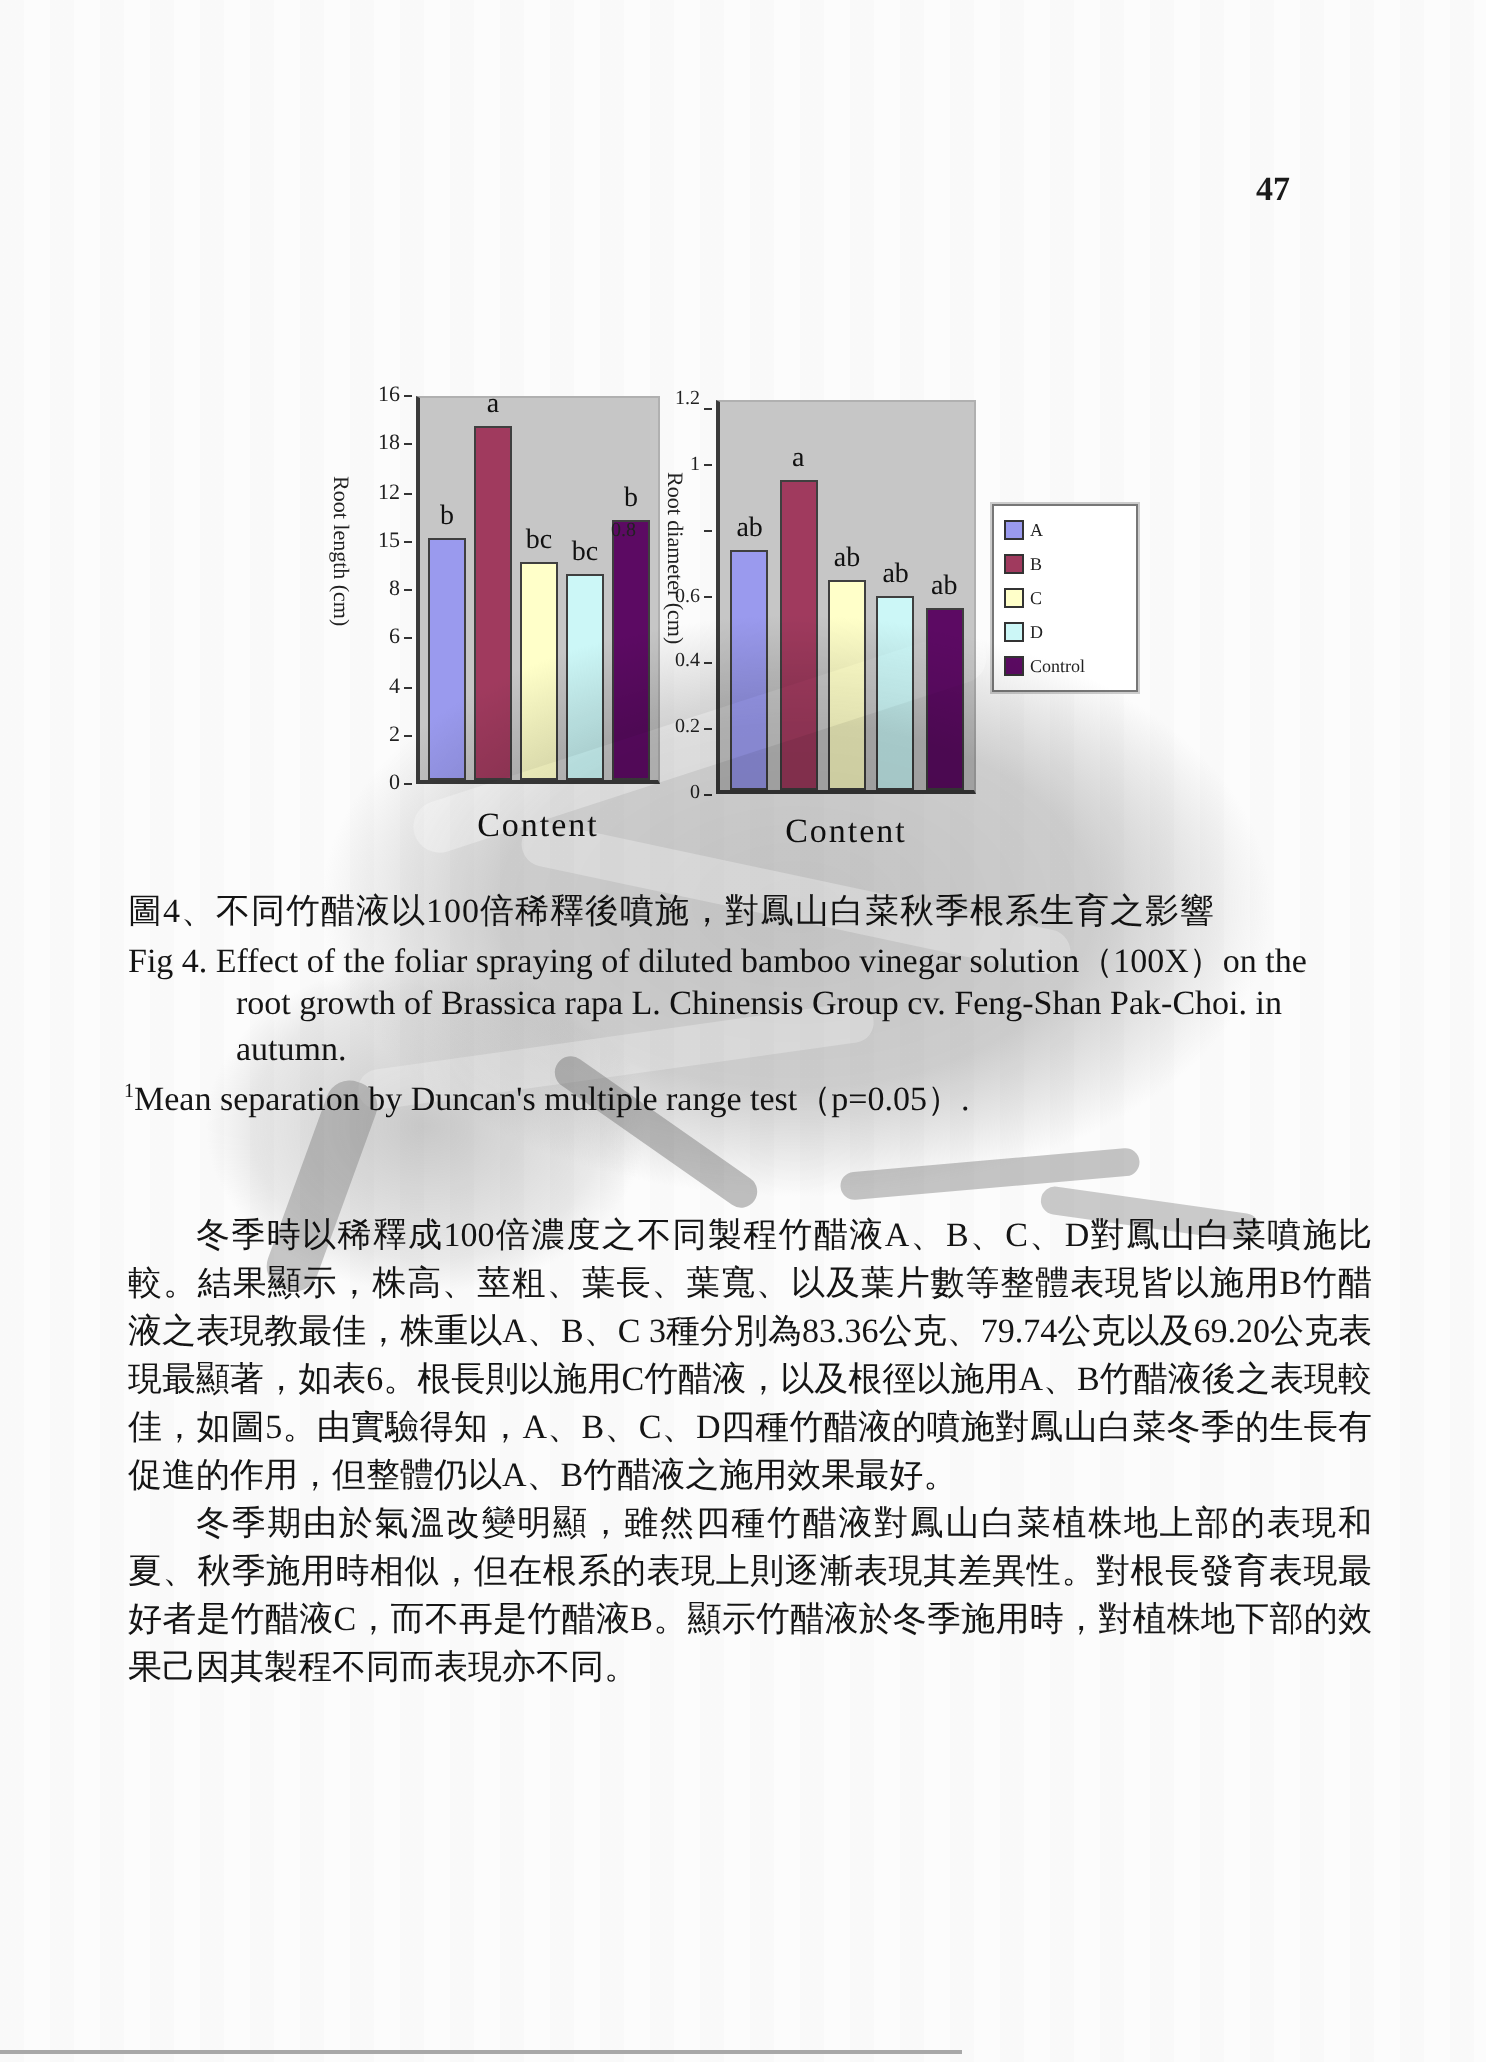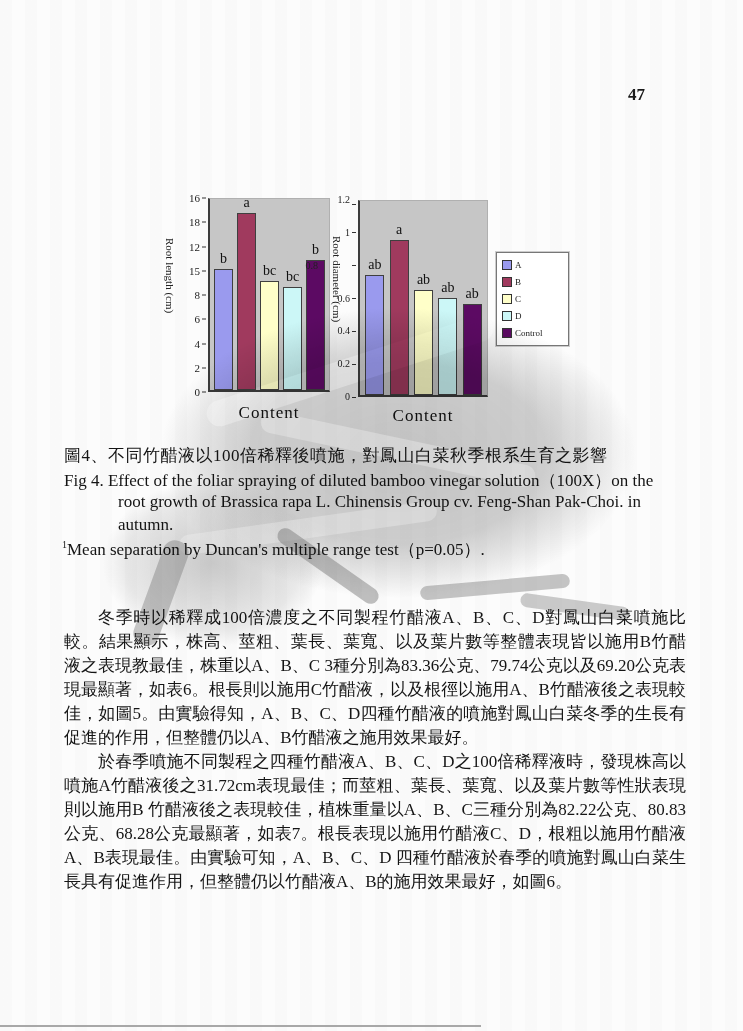--- a/index.html
+++ b/index.html
@@ -224,21 +224,21 @@
   </div>
 
   <div class="cap cap-zh">圖4、不同竹醋液以100倍稀釋後噴施，對鳳山白菜秋季根系生育之影響</div>
   <div class="cap cap-en1">Fig 4. Effect of the foliar spraying of diluted bamboo vinegar solution（100X）on the</div>
   <div class="cap cap-en2">root growth of Brassica rapa L. Chinensis Group cv. Feng-Shan Pak-Choi. in</div>
   <div class="cap cap-en3">autumn.</div>
   <div class="cap cap-note"><sup>1</sup><span>Mean separation by Duncan's multiple range test（p=0.05）.</span></div>
 
   <div class="bodytext">
     <p>冬季時以稀釋成100倍濃度之不同製程竹醋液A、B、C、D對鳳山白菜噴施比較。結果顯示，株高、莖粗、葉長、葉寬、以及葉片數等整體表現皆以施用B竹醋液之表現教最佳，株重以A、B、C 3種分別為83.36公克、79.74公克以及69.20公克表現最顯著，如表6。根長則以施用C竹醋液，以及根徑以施用A、B竹醋液後之表現較佳，如圖5。由實驗得知，A、B、C、D四種竹醋液的噴施對鳳山白菜冬季的生長有促進的作用，但整體仍以A、B竹醋液之施用效果最好。</p>
-    <p>於春季噴施不同製程之四種竹醋液A、B、C、D之100倍稀釋液時，發現株高以噴施A竹醋液後之31.72cm表現最佳；而莖粗、葉長、葉寬、以及葉片數等性狀表現則以施用B 竹醋液後之表現較佳，植株重量以A、B、C三種分別為82.22公克、80.83公克、68.28公克最顯著，如表7。根長表現以施用竹醋液C、D，根粗以施用竹醋液A、B表現最佳。由實驗可知，A、B、C、D 四種竹醋液於春季的噴施對鳳山白菜生長具有促進作用，但整體仍以竹醋液A、B的施用效果最好，如圖6。</p>
+    <p>冬季期由於氣溫改變明顯，雖然四種竹醋液對鳳山白菜植株地上部的表現和夏、秋季施用時相似，但在根系的表現上則逐漸表現其差異性。對根長發育表現最好者是竹醋液C，而不再是竹醋液B。顯示竹醋液於冬季施用時，對植株地下部的效果己因其製程不同而表現亦不同。</p>
   </div>
 
   <div class="watermark">
     <div class="wm-blob1"></div>
     <div class="wm-blob2"></div>
     <div class="wm-swirl1"></div>
     <div class="wm-swirl2"></div>
     <div class="wm-swirl3"></div>
     <div class="wm-g1"></div>
     <div class="wm-g2"></div>

